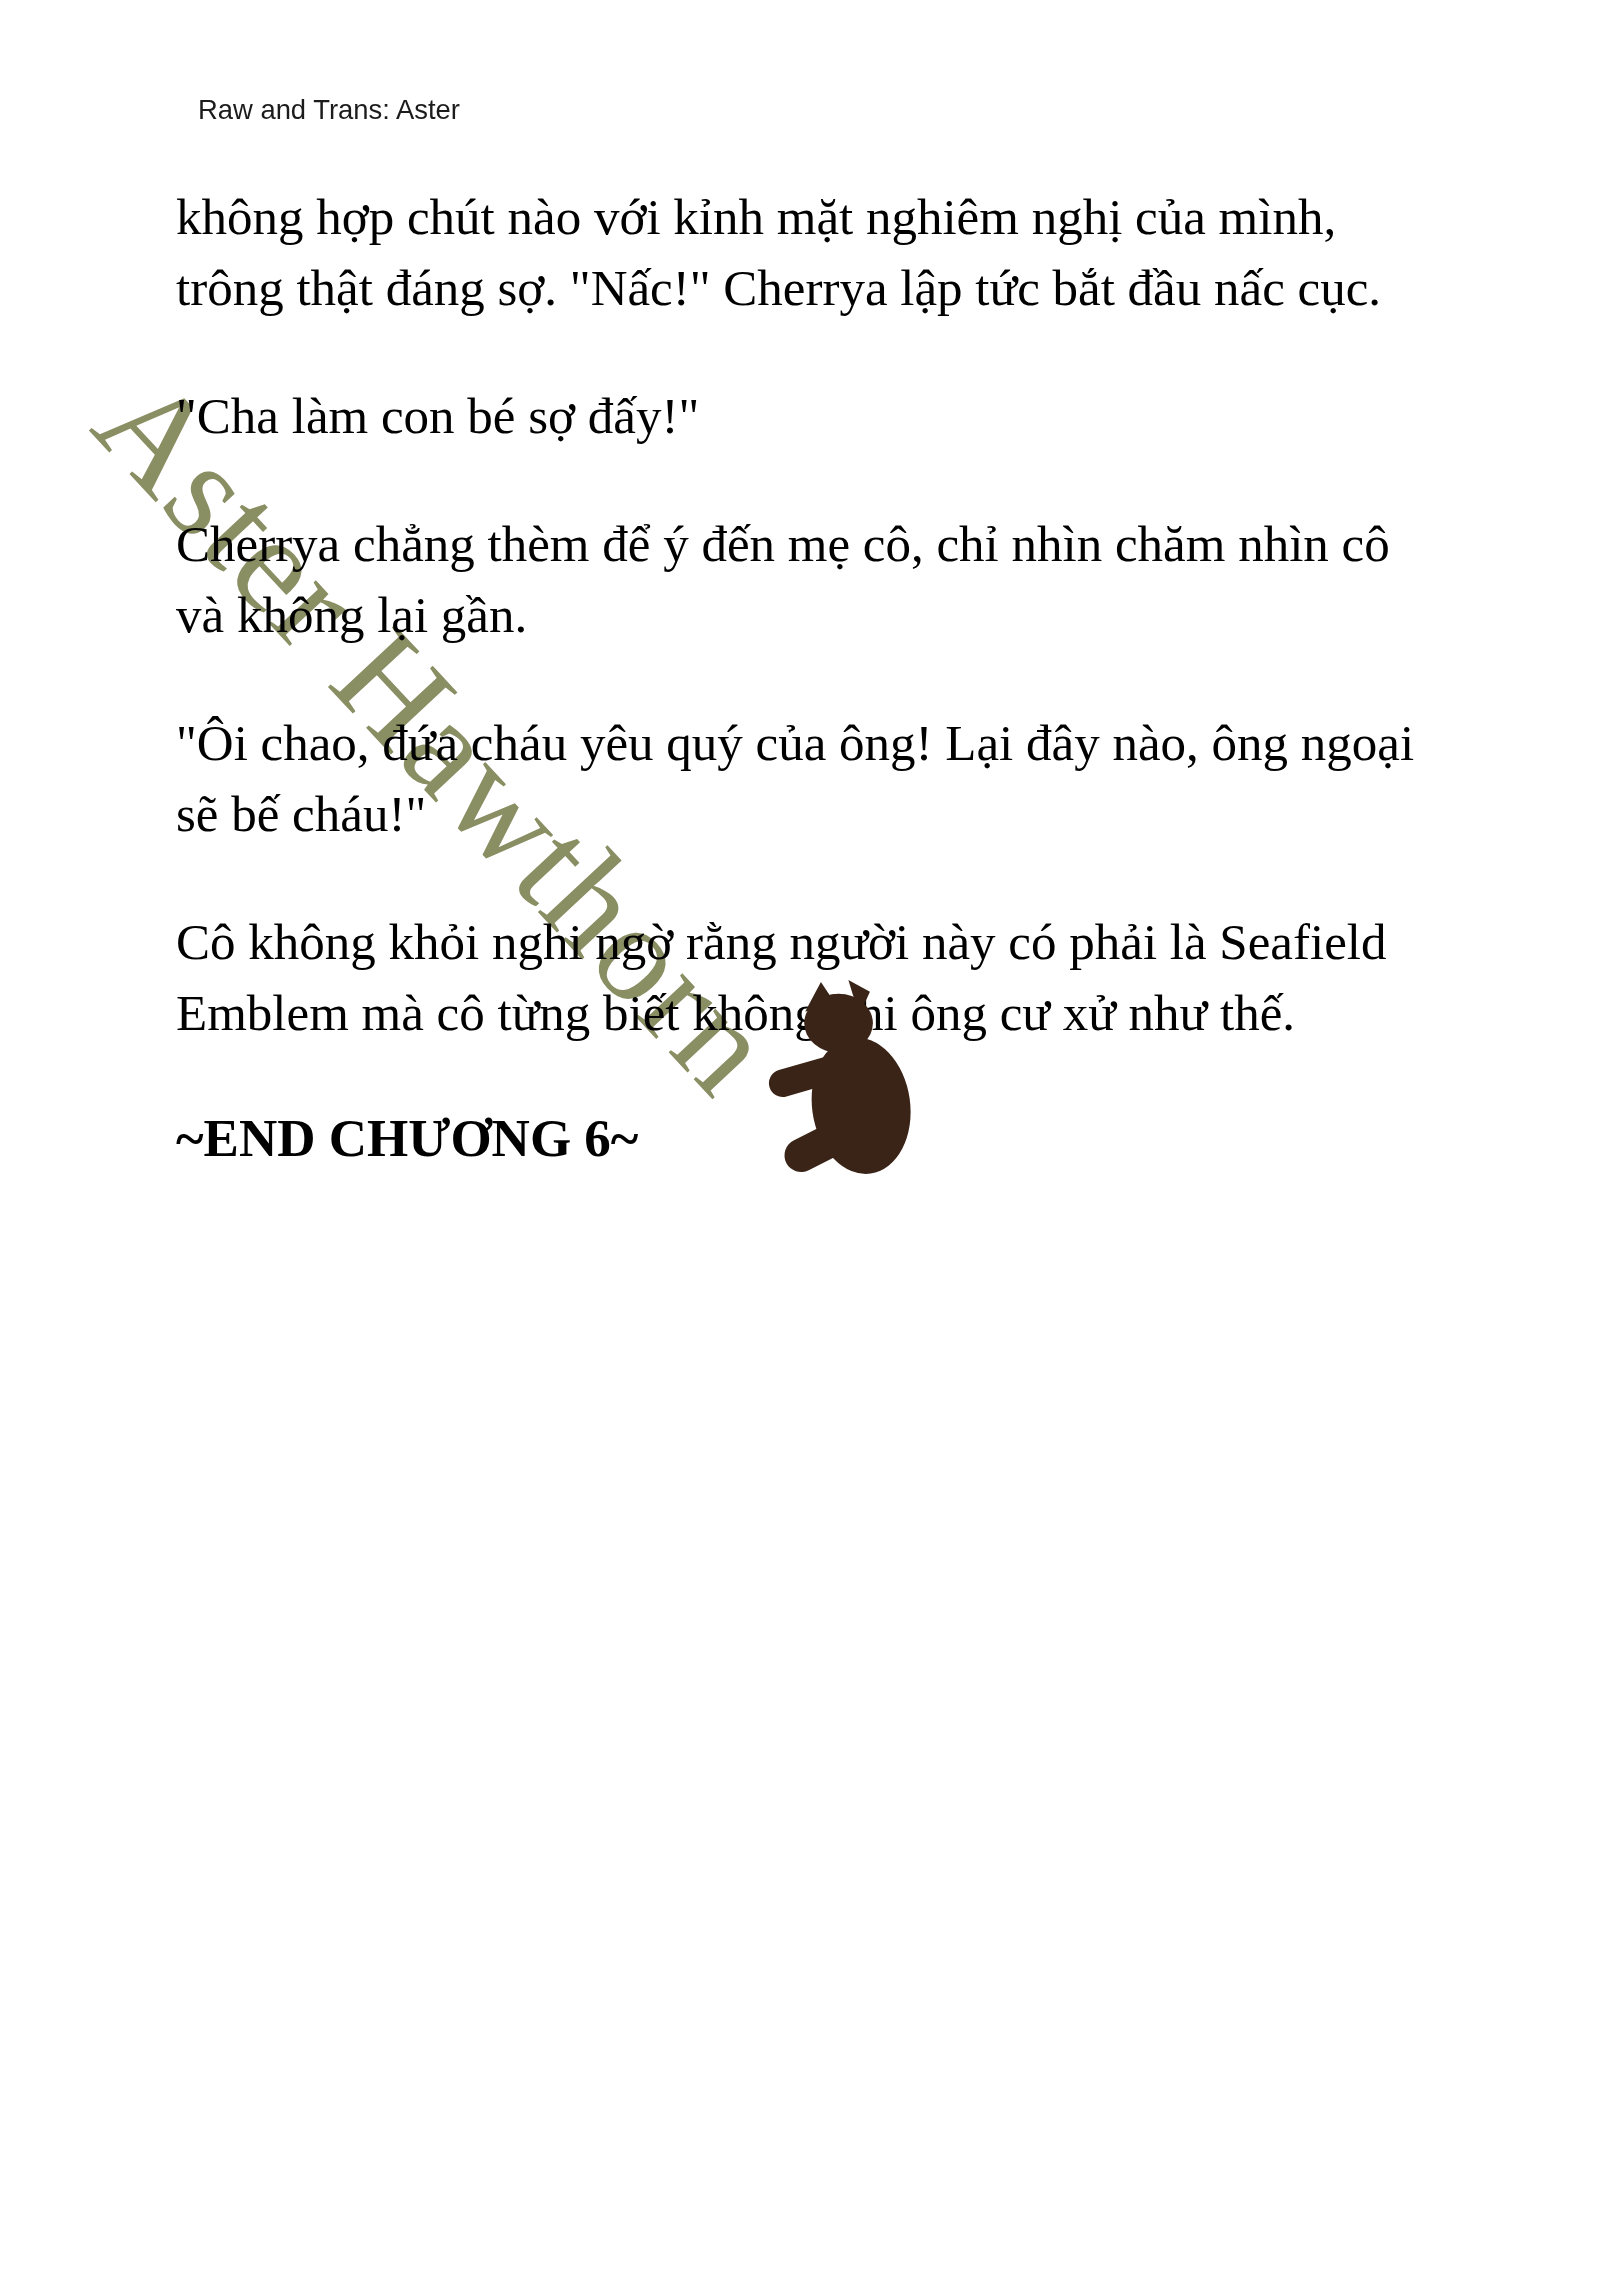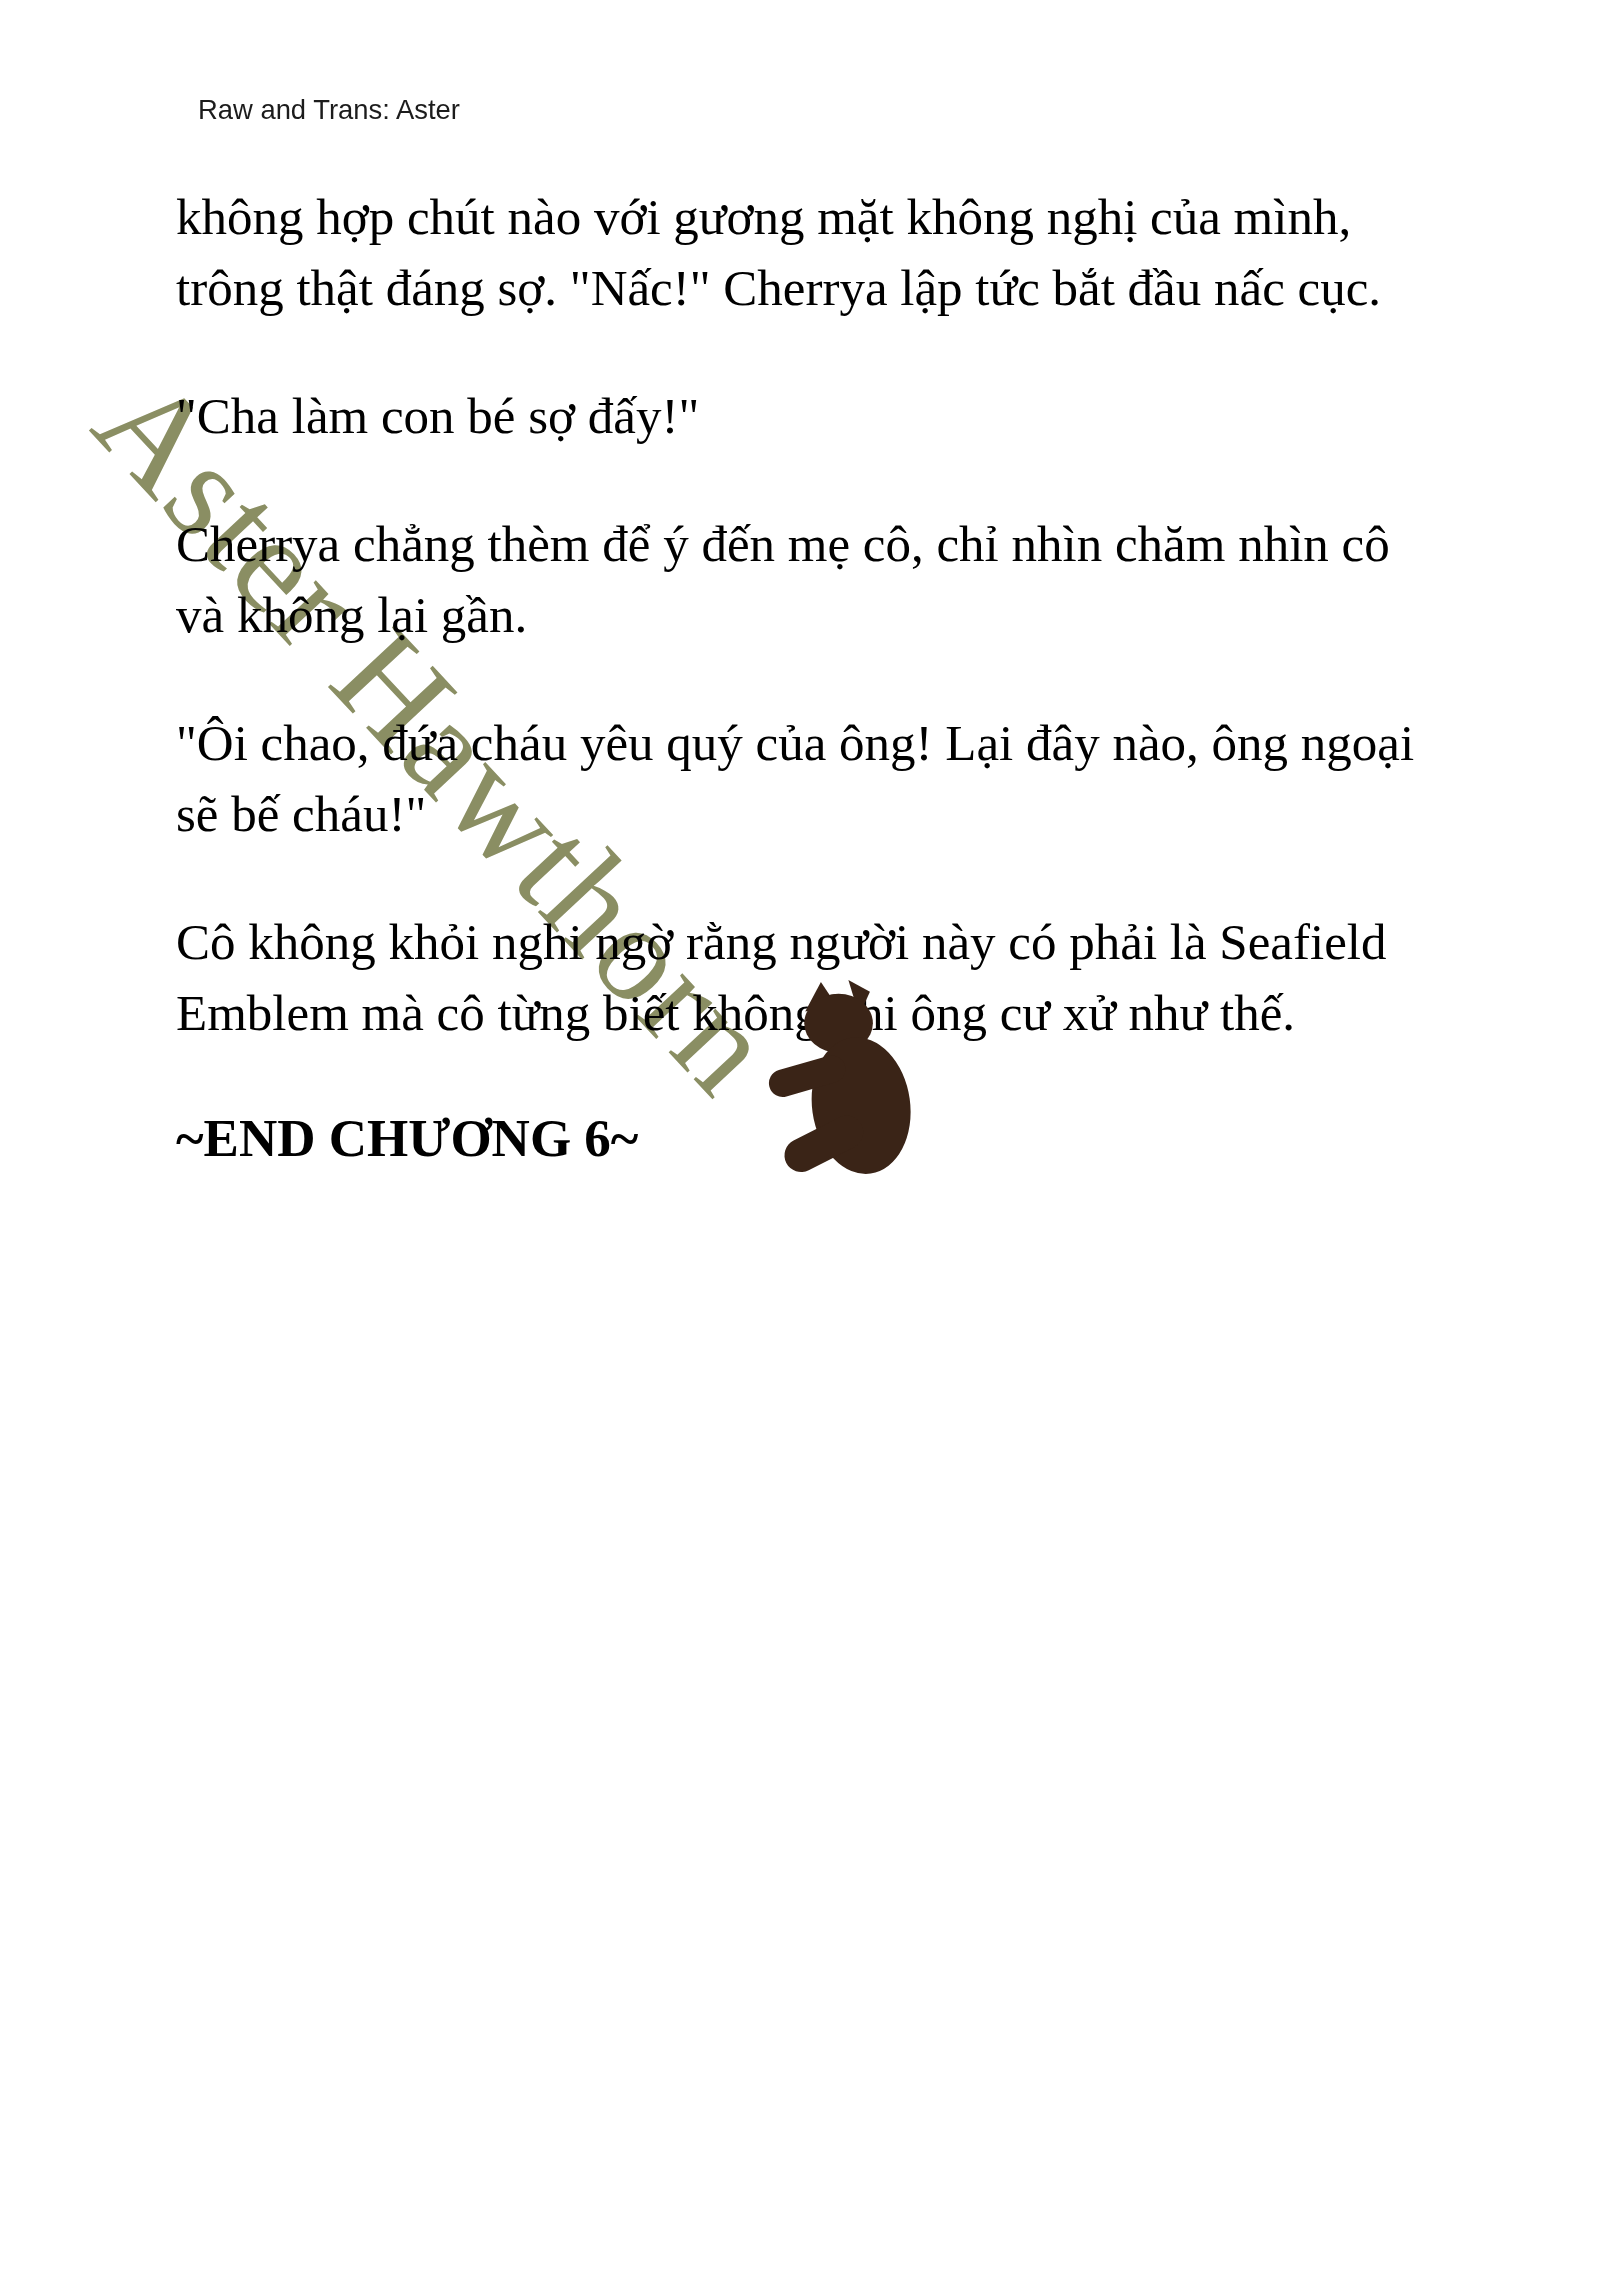--- a/index.html
+++ b/index.html
@@ -64,21 +64,21 @@
 
 <div class="page">
 
   <div class="header-credit">Raw and Trans: Aster</div>
 
   <div class="watermark">Aster Hawthorn</div>
 
   <div class="content">
 
     <p>
-      <span class="line">không hợp chút nào với gương mặt không nghị của mình,</span>
+      <span class="line">không hợp chút nào với kỉnh mặt nghiêm nghị của mình,</span>
       <span class="line">trông thật đáng sợ. "Nấc!" Cherrya lập tức bắt đầu nấc cục.</span>
     </p>
 
     <p>
       <span class="line">"Cha làm con bé sợ đấy!"</span>
     </p>
 
     <p>
       <span class="line">Cherrya chẳng thèm để ý đến mẹ cô, chỉ nhìn chăm nhìn cô</span>
       <span class="line">và không lại gần.</span>

